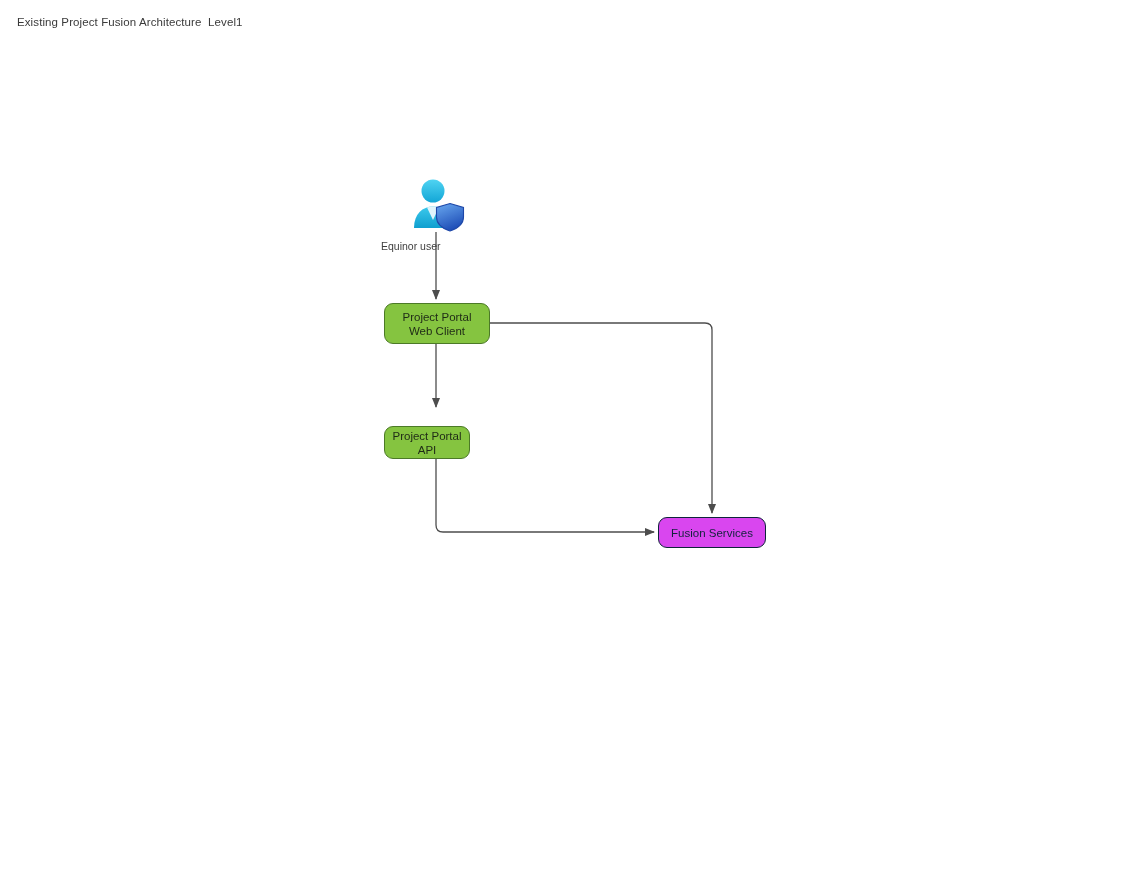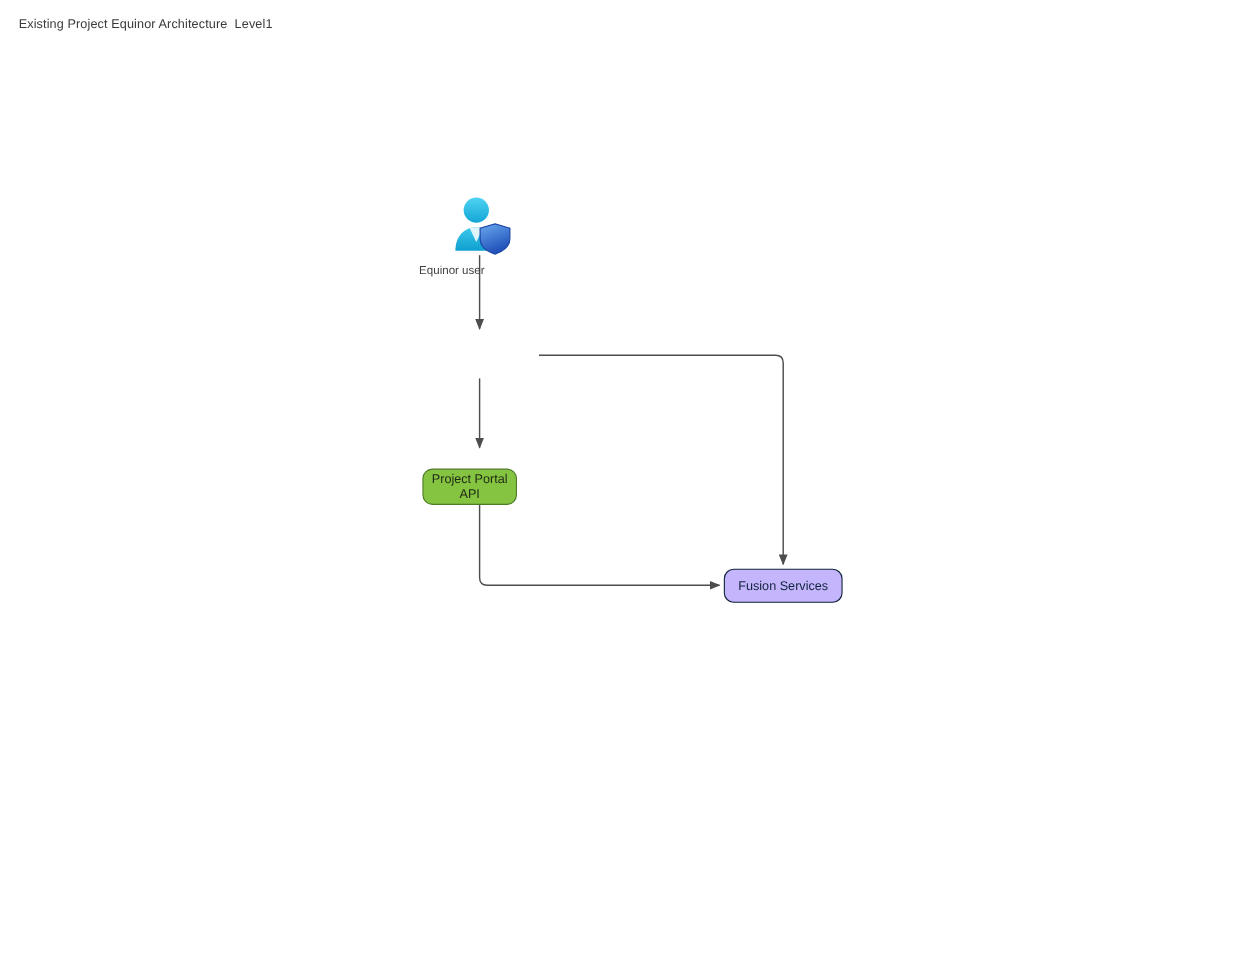--- a/index.html
+++ b/index.html
@@ -84,21 +84,21 @@
     font-size: 11.5px;
     line-height: 14px;
     padding: 2px 6px;
   }
   .node-green {
     background: #85C440;
     border: 1.6px solid #4C7A27;
     color: #1f2a16;
   }
   .node-blue {
-    background: #c4b5fd;
+    background: #d946ef;
     border: 1.6px solid #10233b;
     color: #10233b;
   }
 
   #node-web-client {
     left: 384px;
     top: 303px;
     width: 106px;
     height: 41px;
   }
@@ -117,21 +117,21 @@
   .node-label {
     display: block;
     width: 100%;
   }
 </style>
 </head>
 <body>
 
 <div id="canvas">
 
-  <div id="diagram-title">Existing Project Equinor Architecture  Level1</div>
+  <div id="diagram-title">Existing Project Fusion Architecture  Level1</div>
 
   <svg id="connectors" viewBox="0 0 1139 877" width="1139" height="877" xmlns="http://www.w3.org/2000/svg">
     <defs>
       <marker id="arrowhead" markerWidth="10" markerHeight="8" refX="9" refY="4" orient="auto" markerUnits="userSpaceOnUse">
         <path d="M0,0 L10,4 L0,8 Z" fill="#4d4d4d"></path>
       </marker>
     </defs>
 
     <path d="M436,232 L436,299" fill="none" stroke="#4d4d4d" stroke-width="1.3" marker-end="url(#arrowhead)"></path>
 
@@ -165,20 +165,23 @@
         <path d="M5,52 C5,38 13.5,30.5 24,30.5 C34.5,30.5 43,38 43,52 Z" fill="url(#gradBody)"></path>
 
         <path d="M18,31.5 L24,44 L30,31.5 C28,30.8 26,30.5 24,30.5 C22,30.5 20,30.8 18,31.5 Z" fill="#DFF4FB"></path>
 
         <path d="M41,27.5 L54.5,31.5 L54.5,41 C54.5,48 48.5,52.5 41,55 C33.5,52.5 27.5,48 27.5,41 L27.5,31.5 Z" fill="url(#gradShield)" stroke="#1D47A8" stroke-width="1.1"></path>
       </svg>
     </span>
     <span class="actor-label">Equinor user</span>
   </div>
 
+  <div id="node-web-client" class="node node-green">
+    <span class="node-label">Project Portal Web Client</span>
+  </div>
 
   <div id="node-portal-api" class="node node-green">
     <span class="node-label">Project Portal API</span>
   </div>
 
   <div id="node-fusion-services" class="node node-blue">
     <span class="node-label">Fusion Services</span>
   </div>
 
 </div>

